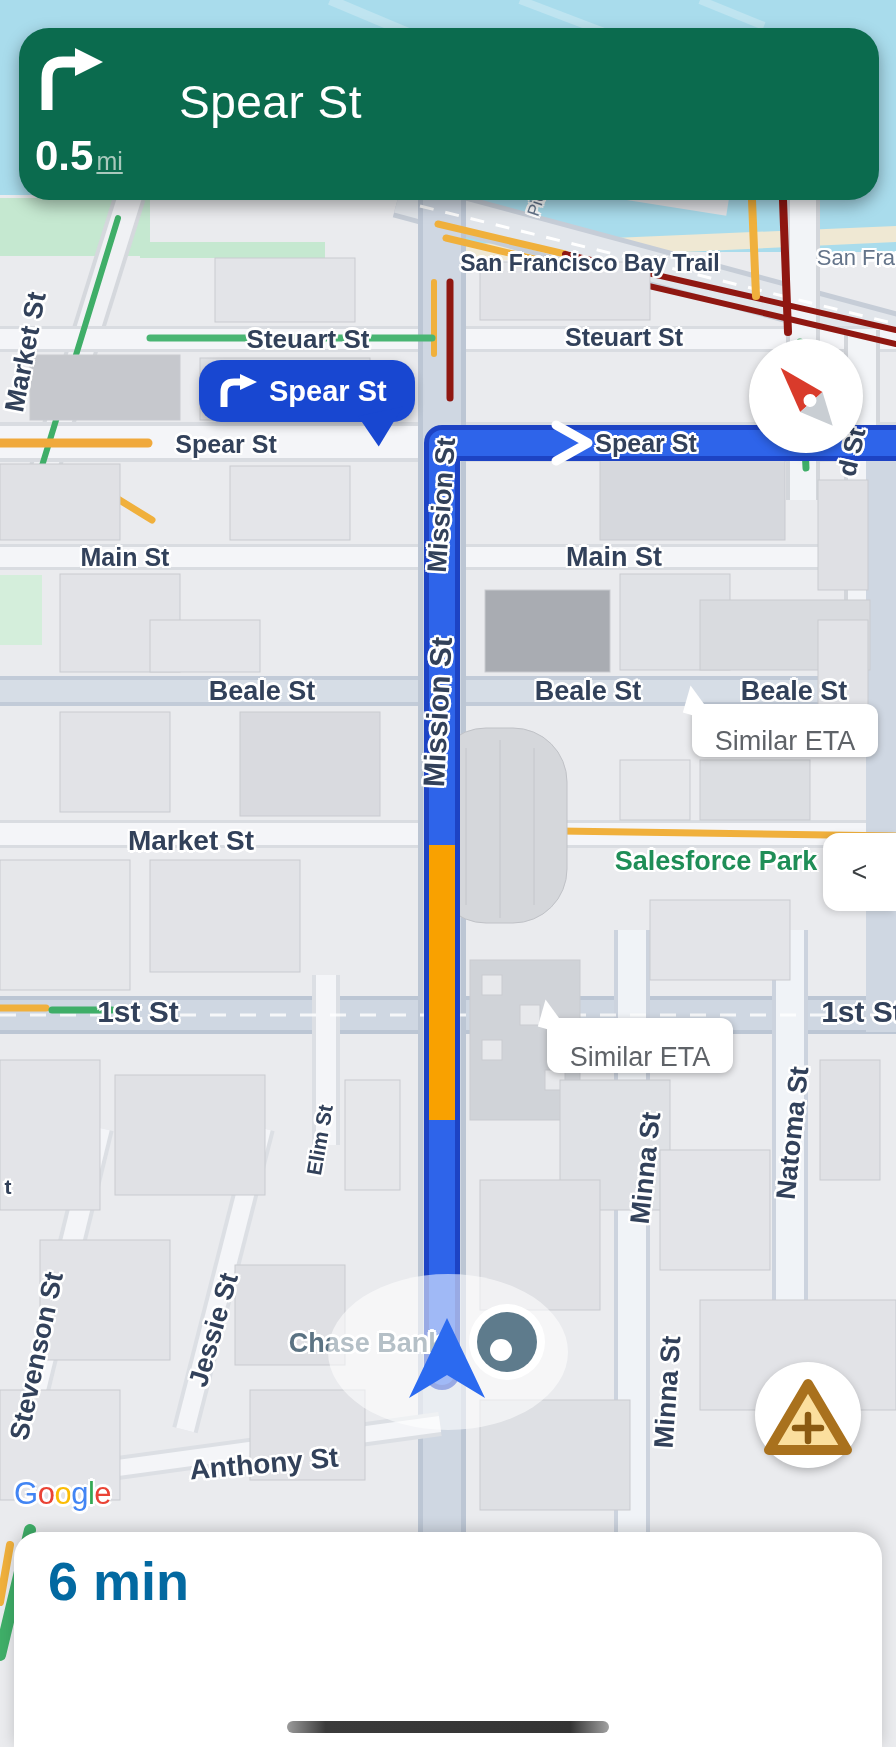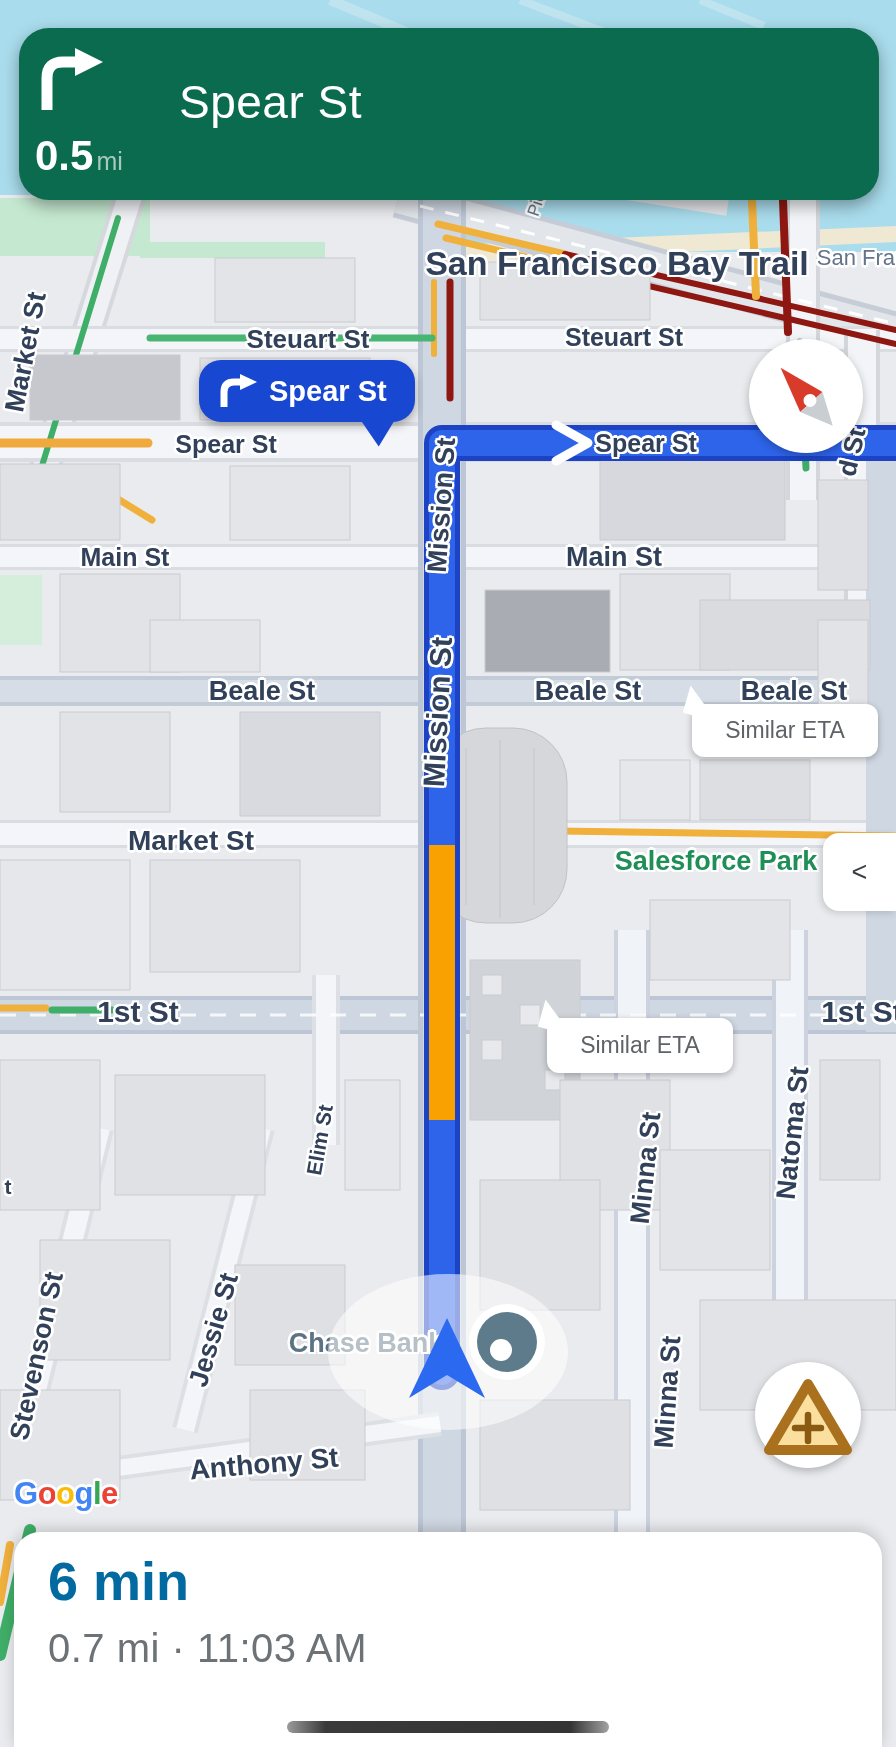--- a/index.html
+++ b/index.html
@@ -15,49 +15,49 @@
                   0 -2.5px 0 #fff,0 2.5px 0 #fff,-2.5px 0 0 #fff,2.5px 0 0 #fff;}
   .ml.green{color:#1f8e57;}
   .ml.slate{color:#5b7383;}
   .ml.minor{color:#64748a;font-weight:500;}
 
   
   .banner{position:absolute;left:19px;top:28px;width:860px;height:172px;background:#0b6b4e;
           border-radius:30px;box-shadow:0 6px 16px rgba(0,0,0,.35);}
   .banner .maneuver{position:absolute;left:18px;top:20px;}
   .banner .dist{position:absolute;left:16px;top:104px;color:#fff;font-size:42px;font-weight:700;}
-  .banner .dist .unit{font-size:25px;font-weight:400;color:#a9c8bc;margin-left:3px;}
+  .banner .dist .unit{font-size:25px;font-weight:400;color:#a9c8bc;margin-left:3px;text-decoration:underline;}
   .banner .street{position:absolute;left:160px;top:0;height:148px;display:flex;align-items:center;
                   color:#fff;font-size:46px;font-weight:400;letter-spacing:.5px;}
 
   
   .callout{position:absolute;left:199px;top:360px;width:216px;height:62px;background:#1847d1;
            border-radius:22px;box-shadow:0 4px 10px rgba(0,0,0,.3);display:flex;align-items:center;
            padding-left:18px;box-sizing:border-box;gap:12px;z-index:4;}
   .callout .clabel{color:#fff;font-size:29px;font-weight:600;}
   .callout .tail{position:absolute;right:8px;bottom:-23px;width:0;height:0;
            border-left:14px solid transparent;border-right:32px solid transparent;
            border-top:34px solid #1847d1;transform:rotate(-12deg);}
 
   
   .eta-bubble{position:absolute;background:#fff;border-radius:12px;
-              box-shadow:0 2px 7px rgba(0,0,0,.28);display:flex;align-items:center;justify-content:center;
-              color:#5f6368;font-size:23px;z-index:4;}
+              box-shadow:0 2px 7px rgba(0,0,0,.28);display:flex;align-items:flex-end;justify-content:center;
+              color:#5f6368;font-size:27px;z-index:4;}
   .eta-bubble .tail{position:absolute;left:-6px;top:-14px;width:0;height:0;
               border-right:36px solid transparent;border-bottom:28px solid #fff;transform:rotate(16deg);}
 
   
   .round-btn{position:absolute;background:#fff;border-radius:50%;
              box-shadow:0 3px 9px rgba(0,0,0,.25);display:flex;align-items:center;justify-content:center;z-index:5;}
   .collapse{position:absolute;right:0;top:833px;width:73px;height:78px;background:#fff;
             border-radius:16px 0 0 16px;box-shadow:-2px 2px 7px rgba(0,0,0,.15);
             display:flex;align-items:center;justify-content:center;font-size:27px;color:#3c4043;z-index:5;}
 
   
-  .glogo{position:absolute;left:14px;top:1476px;font-size:31px;font-weight:700;letter-spacing:-.5px;z-index:3;
+  .glogo{position:absolute;left:14px;top:1476px;font-size:31px;font-weight:400;letter-spacing:-.5px;z-index:3;
          text-shadow:-2px -2px 0 #fff,2px -2px 0 #fff,-2px 2px 0 #fff,2px 2px 0 #fff,0 3px 0 #fff,0 -3px 0 #fff;}
 
   
   .sheet{position:absolute;left:14px;right:14px;top:1532px;height:215px;background:#fff;
          border-radius:26px 26px 0 0;box-shadow:0 -3px 14px rgba(0,0,0,.18);z-index:6;}
   .sheet .eta{position:absolute;left:34px;top:18px;font-size:54px;font-weight:700;color:#0369a1;}
   .sheet .details{position:absolute;left:34px;top:94px;font-size:40px;font-weight:400;color:#6d7276;letter-spacing:.5px;}
   .sheet .handle{position:absolute;left:50%;bottom:14px;transform:translateX(-50%);width:322px;height:12px;border-radius:7px;
          background:linear-gradient(90deg,#9b9b9b,#3a3a3a 12%,#343434 88%,#a2a2a2);}
   .z2{z-index:2;}
@@ -199,21 +199,21 @@
     </g>
 
     <g fill="none">
       <path d="M442,1372 L442,443 L896,443" stroke="#1d43c4" stroke-width="36" stroke-linejoin="round" stroke-linecap="round"></path>
       <path d="M442,1372 L442,443 L896,443" stroke="#2e64ea" stroke-width="26" stroke-linejoin="round" stroke-linecap="round"></path>
       <path d="M442,845 L442,1120" stroke="#f9a100" stroke-width="26"></path>
       <path d="M556,425 L588,443 L556,461" stroke="#ffffff" stroke-width="9" stroke-linejoin="round" stroke-linecap="round"></path>
     </g>
   </svg>
 
-  <div class="ml" style="left:617px;top:263px;font-size:34px">San Francisco Bay Trail</div>
+  <div class="ml" style="left:590px;top:263px;font-size:23px">San Francisco Bay Trail</div>
   <div class="ml minor" style="left:862px;top:258px;font-size:22px">San Fran</div>
   <div class="ml minor" style="left:537px;top:204px;font-size:17px;--r:-72deg">Pie</div>
   <div class="ml" style="left:308px;top:339px;font-size:26px">Steuart St</div>
   <div class="ml" style="left:624px;top:337px;font-size:25px">Steuart St</div>
   <div class="ml" style="left:226px;top:444px;font-size:25px">Spear St</div>
   <div class="ml" style="left:646px;top:443px;font-size:25px">Spear St</div>
   <div class="ml" style="left:26px;top:352px;font-size:27px;--r:-79deg">Market St</div>
   <div class="ml" style="left:125px;top:557px;font-size:25px">Main St</div>
   <div class="ml" style="left:614px;top:557px;font-size:27px">Main St</div>
   <div class="ml" style="left:262px;top:691px;font-size:27px">Beale St</div>
@@ -291,17 +291,16 @@
     <div class="dist">
       <span>0.5</span><span class="unit">mi</span>
     </div>
     <div class="street">Spear St</div>
   </div>
 
   <div class="glogo"><span style="color: rgb(66, 133, 244);">G</span><span style="color: rgb(234, 67, 53);">o</span><span style="color: rgb(251, 188, 5);">o</span><span style="color: rgb(66, 133, 244);">g</span><span style="color: rgb(52, 168, 83);">l</span><span style="color: rgb(234, 67, 53);">e</span></div>
 
   <div class="sheet">
     <div class="eta">6 min</div>
-    <div class="details">0.7 mi · 11:03 AM</div>
     <div class="handle"></div>
   </div>
 
 </div>
 
 </body></html>

